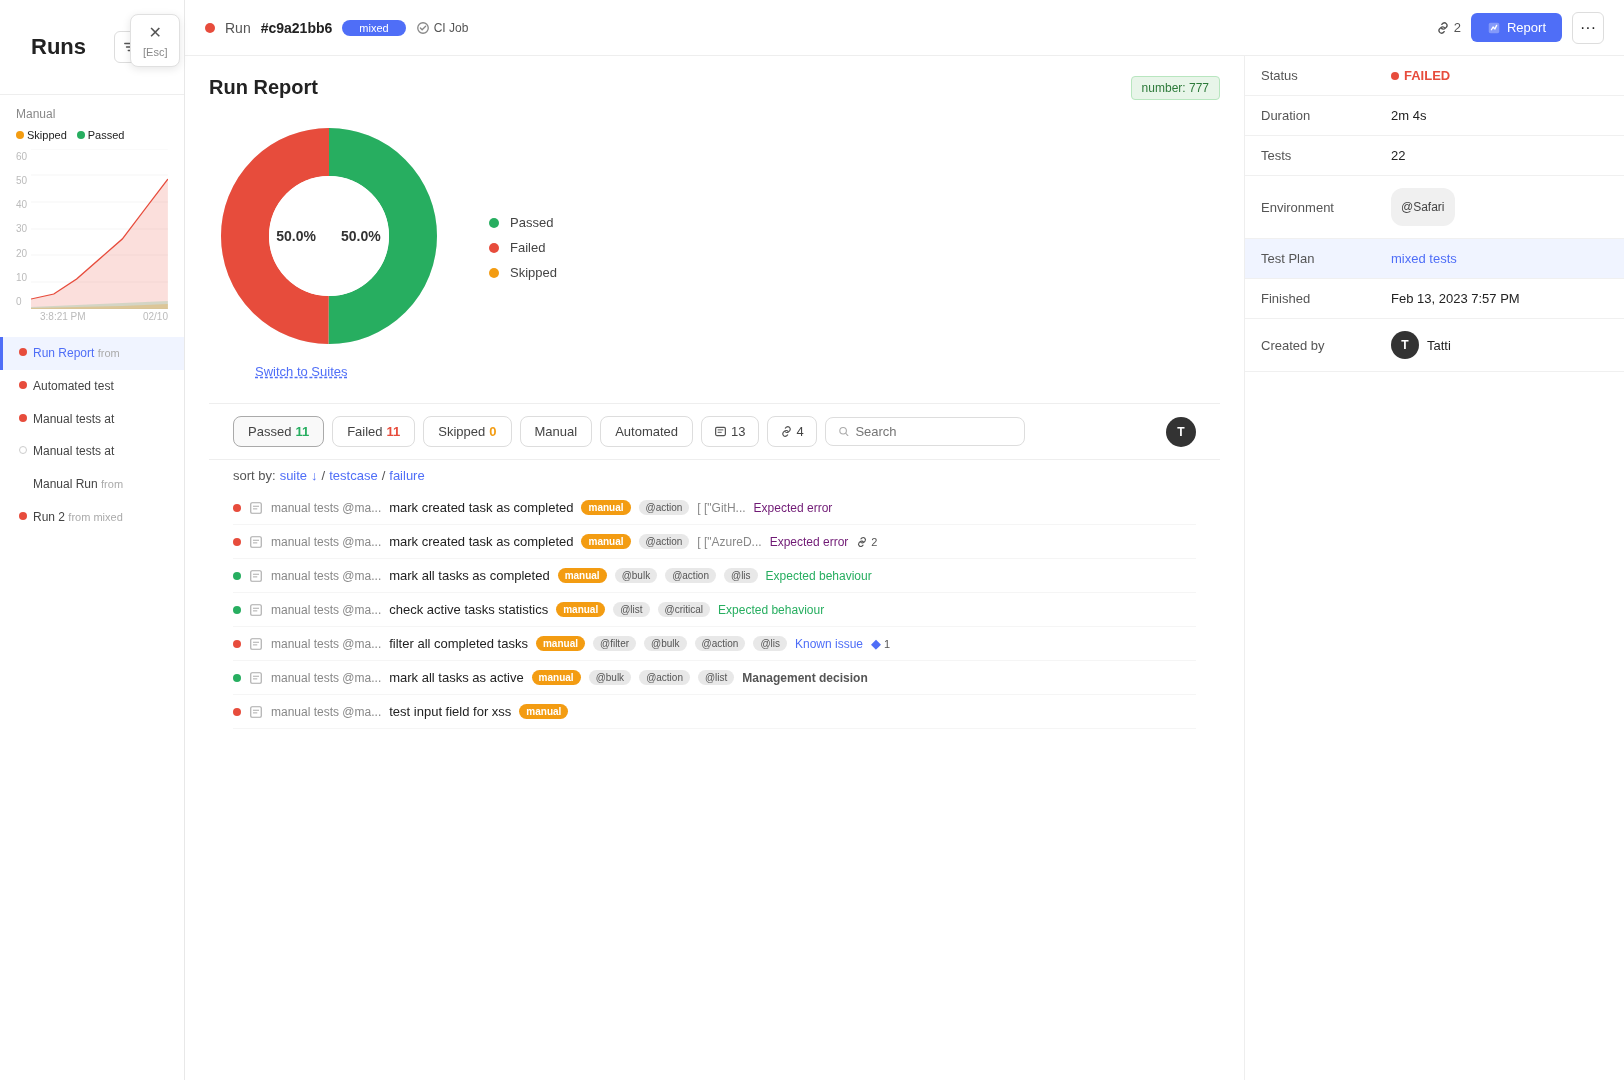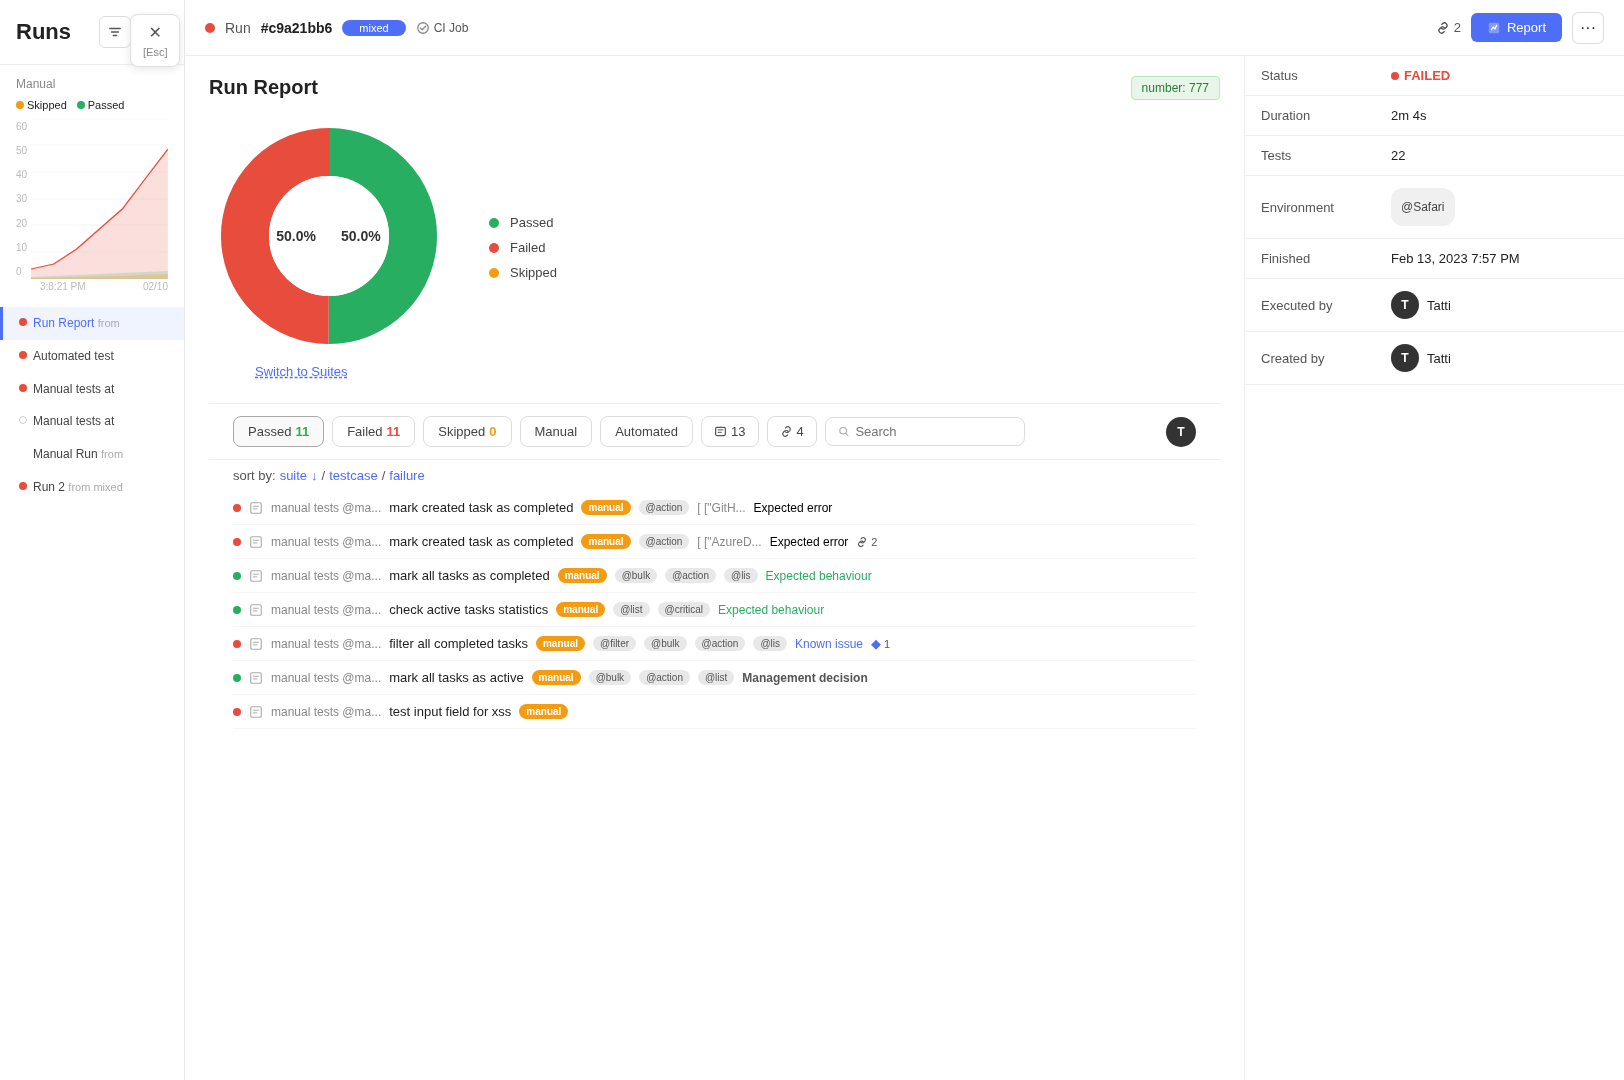--- a/index.html
+++ b/index.html
@@ -2,21 +2,21 @@
 <html><head>
   <meta charset="utf-8">
   <style>
     * { box-sizing: border-box; margin: 0; padding: 0; }
     body { font-family: -apple-system, BlinkMacSystemFont, 'Segoe UI', sans-serif; font-size: 13px; background: #f5f6fa; color: #222; overflow: hidden; }
 
     .app { display: flex; height: 1080px; width: 1624px; }
 
     
     .sidebar { width: 185px; background: #fff; border-right: 1px solid #e8e8e8; flex-shrink: 0; padding: 0; position: relative; }
-    .sidebar-header { padding: 16px; display: flex; align-items: center; gap: 28px; border-bottom: 1px solid #eee; }
+    .sidebar-header { padding: 31px; display: flex; align-items: center; gap: 28px; border-bottom: 1px solid #eee; }
     .sidebar-title { font-size: 22px; font-weight: 700; }
     .filter-btn { width: 32px; height: 32px; border: 1px solid #ddd; border-radius: 6px; display: flex; align-items: center; justify-content: center; cursor: pointer; background: #fff; }
     .esc-popup { position: absolute; top: 14px; left: 130px; background: #fff; border: 1px solid #e0e0e0; border-radius: 8px; padding: 8px 12px; z-index: 10; box-shadow: 0 2px 8px rgba(0,0,0,0.1); display: flex; flex-direction: column; align-items: center; gap: 4px; }
     .esc-x { font-size: 16px; cursor: pointer; color: #555; }
     .esc-label { font-size: 11px; color: #888; }
 
     .sidebar-section-title { font-size: 12px; color: #888; padding: 12px 16px 4px; font-weight: 500; }
     .sidebar-legend { padding: 4px 16px 8px; display: flex; gap: 10px; font-size: 11px; }
     .legend-dot { width: 8px; height: 8px; border-radius: 50%; display: inline-block; margin-right: 3px; }
 
@@ -95,21 +95,21 @@
 
     
     .test-list { padding: 0 24px; }
     .test-row { display: flex; align-items: center; gap: 8px; padding: 9px 0; border-bottom: 1px solid #f5f5f5; }
     .test-row-dot { width: 8px; height: 8px; border-radius: 50%; flex-shrink: 0; }
     .test-suite { color: #888; font-size: 12px; white-space: nowrap; overflow: hidden; text-overflow: ellipsis; max-width: 140px; }
     .test-name { font-size: 13px; color: #222; font-weight: 500; white-space: nowrap; }
     .tag-manual { background: #f39c12; color: #fff; font-size: 10px; padding: 2px 7px; border-radius: 10px; font-weight: 600; }
     .tag-gray { background: #e8e8e8; color: #555; font-size: 10px; padding: 2px 7px; border-radius: 10px; }
     .test-truncated { font-size: 12px; color: #888; max-width: 80px; overflow: hidden; text-overflow: ellipsis; white-space: nowrap; }
-    .result-expected-error { color: #000000; font-size: 12px; font-weight: 500; white-space: nowrap; }
+    .result-expected-error { color: #701a75; font-size: 12px; font-weight: 500; white-space: nowrap; }
     .result-expected-behaviour { color: #27ae60; font-size: 12px; font-weight: 500; white-space: nowrap; }
     .result-known-issue { color: #4f6ef7; font-size: 12px; font-weight: 500; white-space: nowrap; }
     .result-management { color: #555; font-size: 12px; font-weight: 700; white-space: nowrap; }
     .link-badge { display: flex; align-items: center; gap: 3px; font-size: 11px; color: #555; }
     .diamond-icon { color: #4f6ef7; font-size: 13px; }
   </style>
 </head>
 <body>
 
 <div class="app">
@@ -471,32 +471,29 @@
           <tr>
             <td class="info-label">Tests</td>
             <td class="info-value">22</td>
           </tr>
           <tr>
             <td class="info-label">Environment</td>
             <td class="info-value">
               <span class="env-badge">@Safari</span>
             </td>
           </tr>
+          <tr style="background:#f0f4ff;">
+            <td class="info-label">Test Plan</td>
+            <td class="info-value">
+              <a class="test-plan-link">mixed tests</a>
+            </td>
+          </tr>
           <tr>
             <td class="info-label">Finished</td>
             <td class="info-value">Feb 13, 2023 7:57 PM</td>
-          </tr>
-          <tr>
-            <td class="info-label">Executed by</td>
-            <td class="info-value">
-              <div class="user-badge">
-                <div class="user-avatar">T</div>
-                <span>Tatti</span>
-              </div>
-            </td>
           </tr>
           <tr>
             <td class="info-label">Created by</td>
             <td class="info-value">
               <div class="user-badge">
                 <div class="user-avatar">T</div>
                 <span>Tatti</span>
               </div>
             </td>
           </tr>

